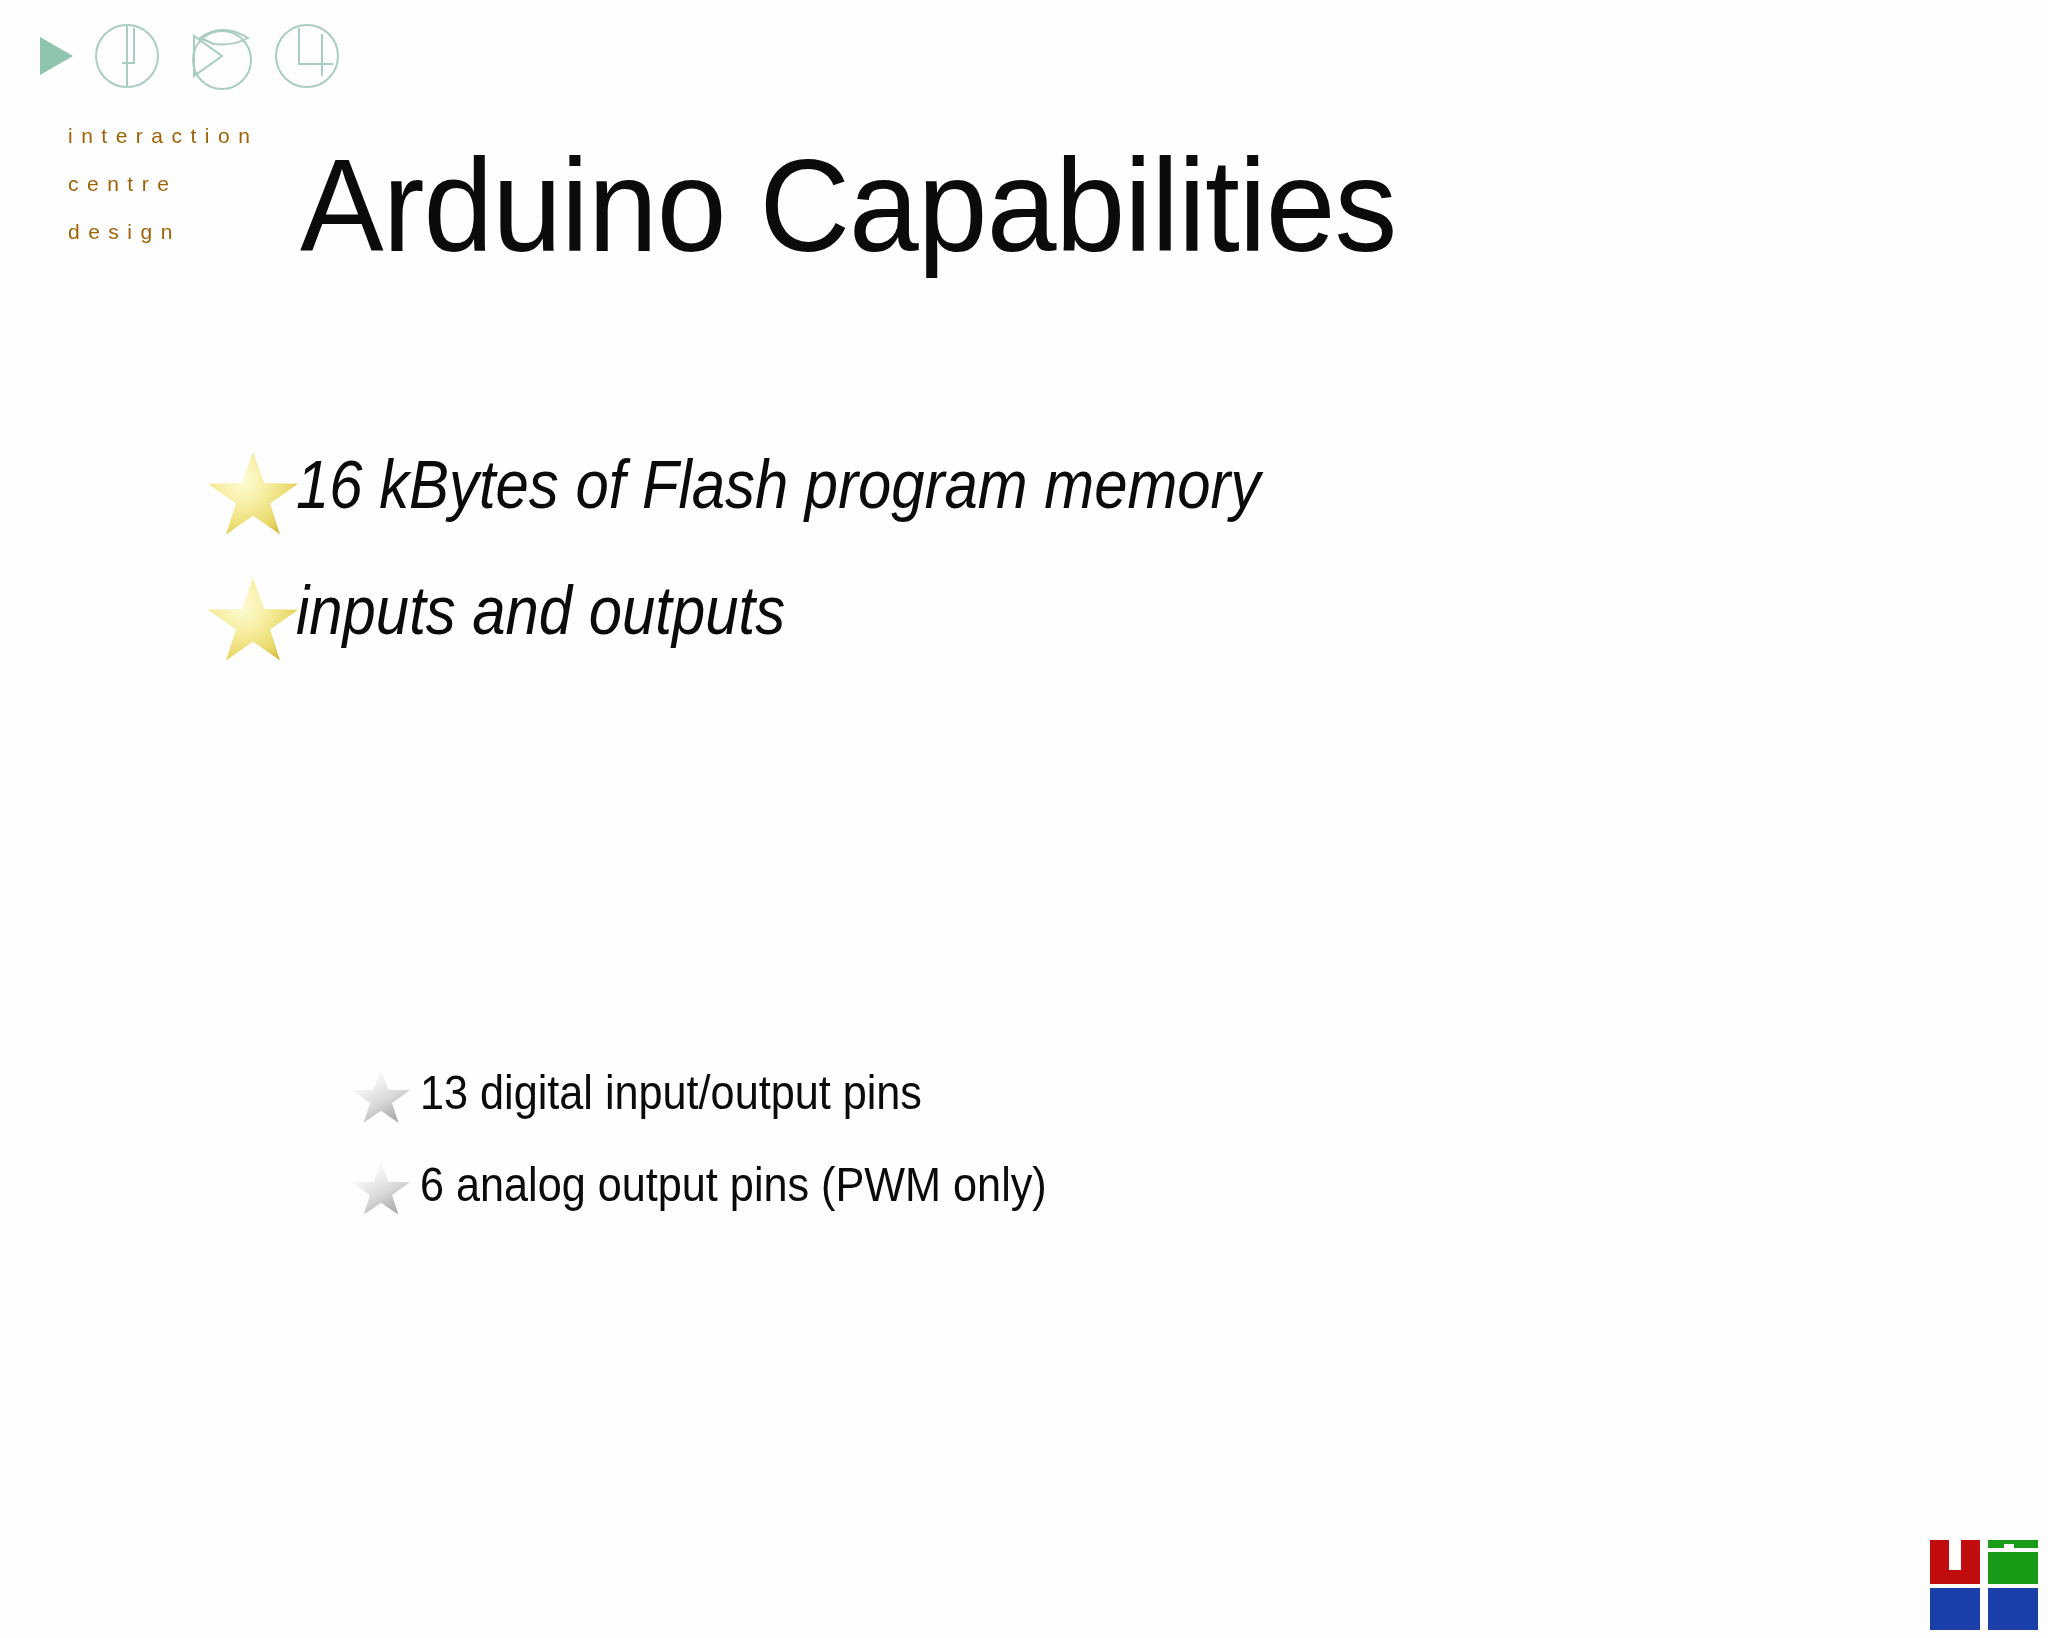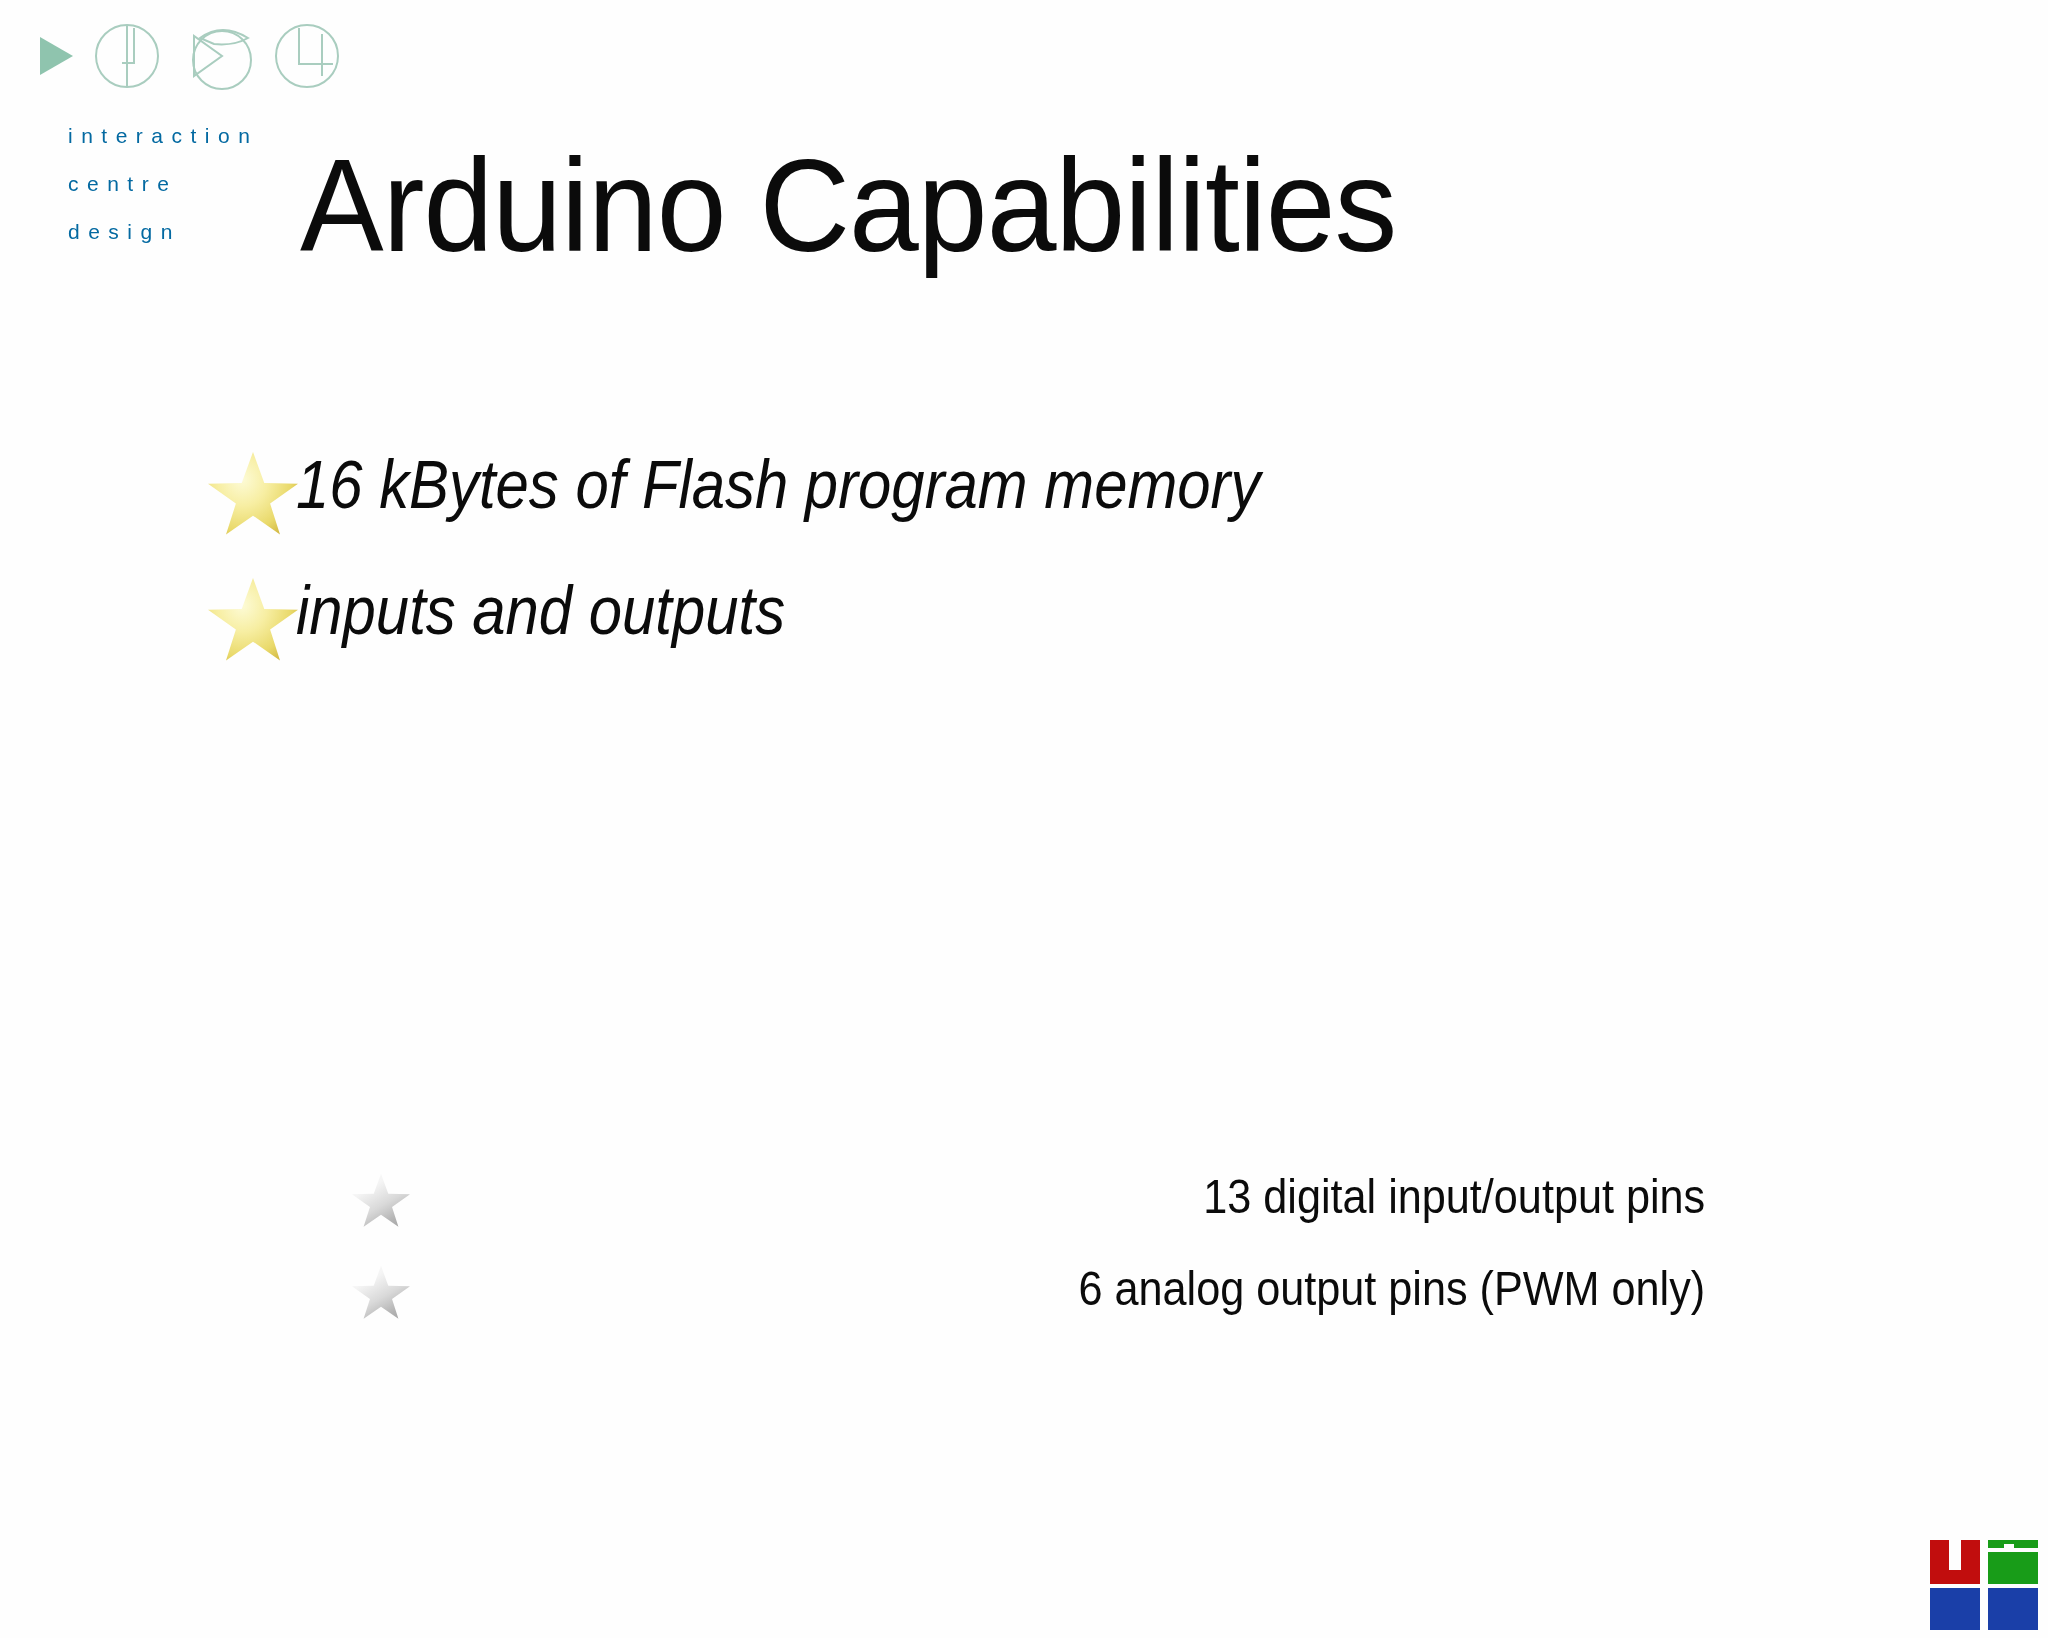--- a/index.html
+++ b/index.html
@@ -33,21 +33,21 @@
     height: 75px;
   }
   .idc-text {
     position: absolute;
     left: 42px;
     top: 102px;
     width: 280px;
   }
   .idc-line {
     display: block;
-    color: #0369a1;
+    color: #a16207;
     font-size: 21px;
     letter-spacing: 8.5px;
     line-height: 48px;
     font-family: "Liberation Sans", sans-serif;
     white-space: nowrap;
   }
 
   
   .slide-title {
     position: absolute;
@@ -107,23 +107,22 @@
     width: 90px;
     height: 86px;
     background: radial-gradient(ellipse at 38% 32%, #fdfbd6 0%, #f7eea2 32%, #e9d96a 62%, #c9ab33 88%, #b08f1c 100%);
     filter: drop-shadow(4px 5px 3px rgba(0,0,0,0.42));
   }
 
   
   .sub-list {
     position: absolute;
     left: 348px;
-    top: 1168px;
+    top: 1064px;
     width: 1500px;
-    text-align: right;
   }
   .sub-row {
     position: relative;
     padding-left: 72px;
     margin-bottom: 30px;
     min-height: 62px;
   }
   .sub-text {
     color: #0b0b0b;
     font-family: "Liberation Sans", sans-serif;

